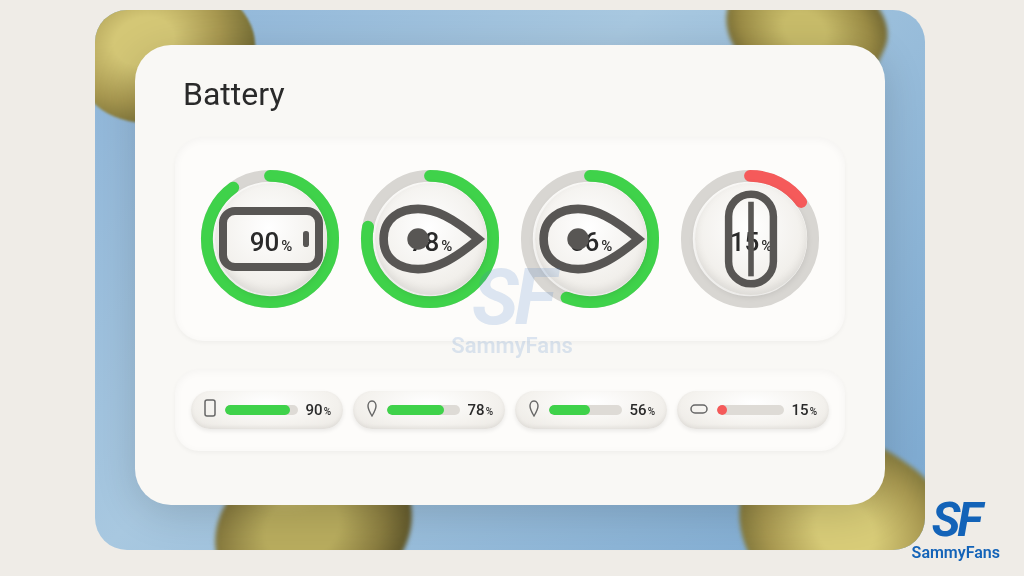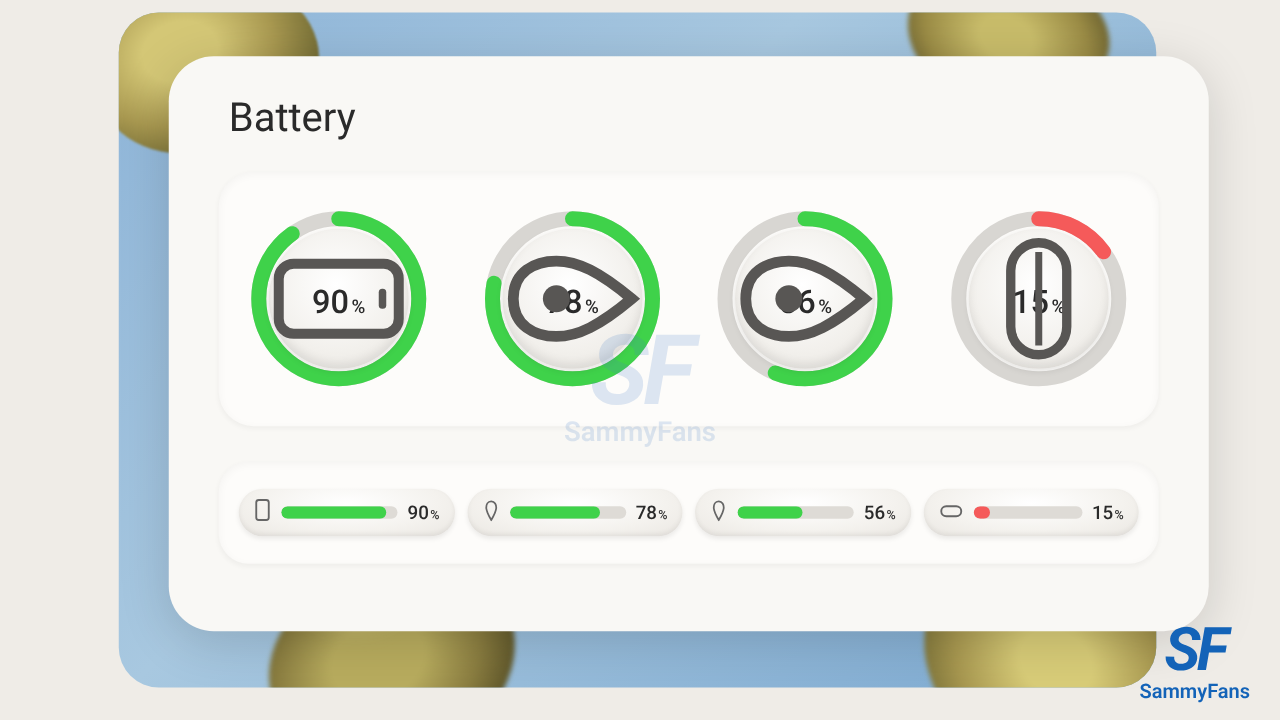--- a/index.html
+++ b/index.html
@@ -28,21 +28,21 @@
     .leaf { position: absolute; }
     .leaf1 { width: 180px; height: 140px; left: -20px; top: -30px; background: radial-gradient(ellipse at 40% 40%, #d4c776 20%, #a89850 50%, #6b6530 80%); border-radius: 40% 60% 50% 50%; transform: rotate(-15deg); filter: blur(1px); }
     .leaf2 { width: 160px; height: 120px; right: 40px; top: -40px; background: radial-gradient(ellipse at 50% 50%, #c8bc6a 20%, #9a8b45 60%, #5a5228 90%); border-radius: 50% 40% 60% 50%; transform: rotate(25deg); filter: blur(2px); }
     .leaf3 { width: 200px; height: 160px; left: 120px; bottom: -60px; background: radial-gradient(ellipse at 45% 45%, #b8ac5e 25%, #8a7d40 55%, #4a4420 85%); border-radius: 45% 55% 50% 50%; transform: rotate(-30deg); filter: blur(2px); }
     .leaf4 { width: 220px; height: 180px; right: -30px; bottom: -70px; background: radial-gradient(ellipse at 50% 50%, #d8cc78 20%, #a89850 55%, #6b6530 85%); border-radius: 55% 45% 50% 50%; transform: rotate(35deg); filter: blur(2px); }
     .sunflare { position: absolute; width: 120px; height: 120px; left: 130px; top: 380px; background: radial-gradient(circle, rgba(255,250,220,0.9) 0%, rgba(255,240,180,0.4) 40%, transparent 70%); border-radius: 50%; filter: blur(8px); }
     .card {
       position: absolute;
       left: 135px;
       top: 45px;
-      width: 832px;
+      width: 750px;
       height: 460px;
       background: #f9f8f5;
       border-radius: 36px;
       box-shadow: 0 8px 40px rgba(0,0,0,0.15);
       padding: 30px 40px;
     }
     .title {
       font-size: 32px;
       font-weight: 400;
       color: #2a2a2a;

